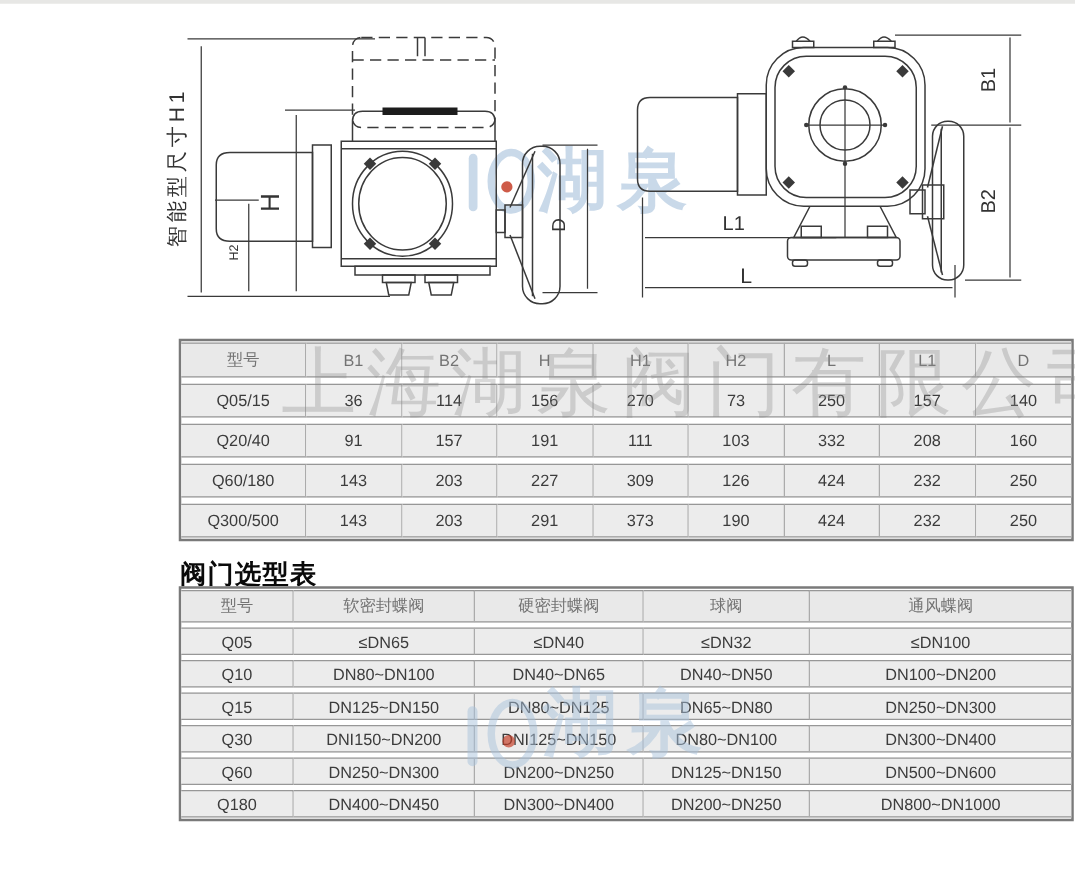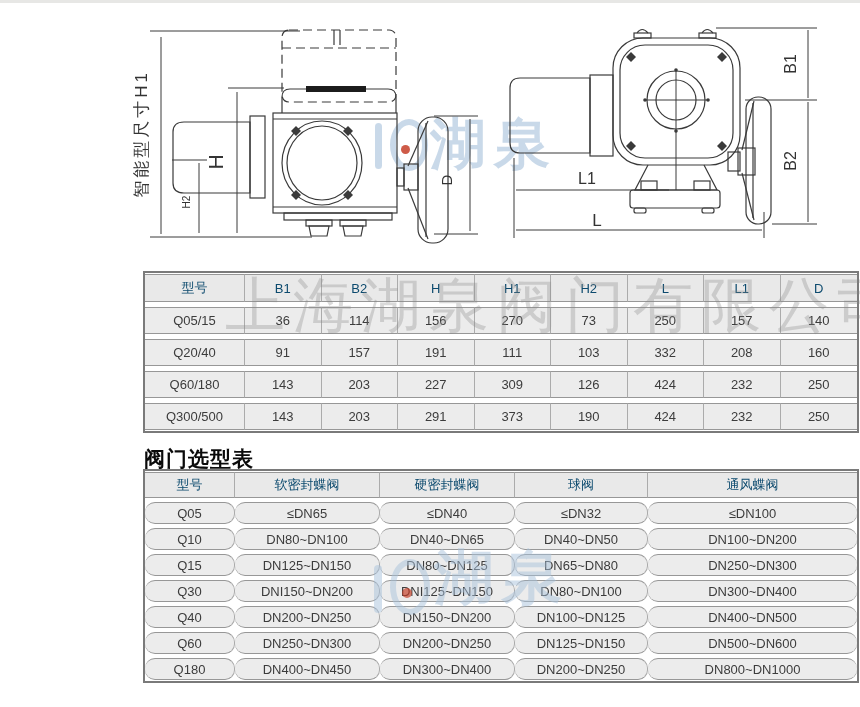--- a/index.html
+++ b/index.html
@@ -38,25 +38,25 @@
   }
   #dim-table{border-spacing:0 5px;margin-top:-4px;margin-bottom:-4px;}
   #sel-table{border-spacing:0 4px;margin-top:-3px;margin-bottom:-3px;}
   table.data th,table.data td{
     background:#ececec;text-align:center;vertical-align:middle;
     border-top:1px solid #979797;border-bottom:1px solid #979797;
     border-right:1px solid #ababab;
     padding:0 2px;overflow:hidden;
   }
   table.data th:last-child,table.data td:last-child{border-right:none;}
-  table.data th{font-weight:normal;color:#0c4a6e;background:#e9e9e9;}
+  table.data th{font-weight:normal;color:#737373;background:#e9e9e9;}
   #dim-table th{height:26px;}
   #dim-table td{height:25px;}
   #sel-table th{height:24px;}
-  #sel-table td{height:20px;border-radius:10px;}
+  #sel-table td{height:20px;}
 
   .section-title{
     position:absolute;left:144px;top:445px;
     font-size:21px;font-weight:bold;color:#0a0a0a;z-index:3;
     letter-spacing:1px;
   }
 </style>
 </head>
 <body>
 
@@ -315,27 +315,20 @@
           <td>DN250~DN300</td>
         </tr>
         <tr>
           <td>Q30</td>
           <td>DNI150~DN200</td>
           <td>DNI125~DN150</td>
           <td>DN80~DN100</td>
           <td>DN300~DN400</td>
         </tr>
         <tr>
-          <td>Q40</td>
-          <td>DN200~DN250</td>
-          <td>DN150~DN200</td>
-          <td>DN100~DN125</td>
-          <td>DN400~DN500</td>
-        </tr>
-        <tr>
           <td>Q60</td>
           <td>DN250~DN300</td>
           <td>DN200~DN250</td>
           <td>DN125~DN150</td>
           <td>DN500~DN600</td>
         </tr>
         <tr>
           <td>Q180</td>
           <td>DN400~DN450</td>
           <td>DN300~DN400</td>

